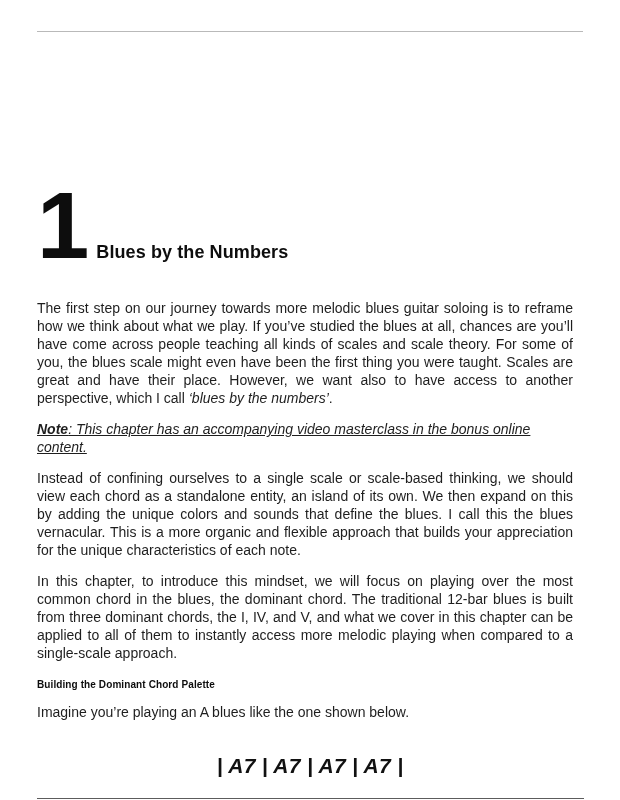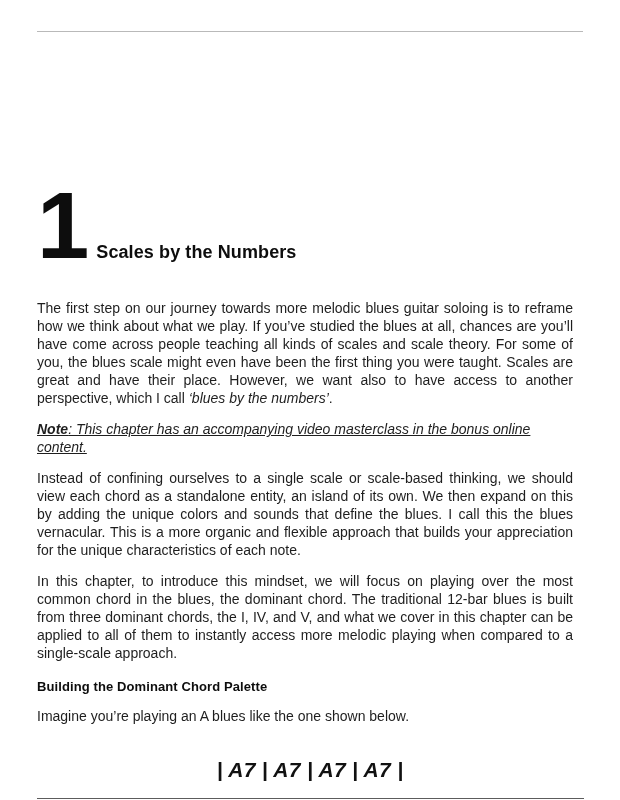--- a/index.html
+++ b/index.html
@@ -46,21 +46,21 @@
     line-height: 18px;
     text-align: justify;
     margin: 13px 10px 0 0;
     color: #1e1e1e;
   }
   p.first-para { margin-top: 36px; }
   .italic { font-style: italic; }
   p.note { font-style: italic; text-align: left; text-decoration: underline; }
   p.note .note-label { font-weight: 700; }
   .section-heading {
-    font-size: 13px;
+    font-size: 10px;
     font-weight: 700;
     color: #0d0d0d;
     margin: 17px 0 0 0;
     letter-spacing: 0.1px;
   }
   .imagine-para { text-align: left; }
   .chord-chart {
     margin-top: 33px;
     text-align: center;
     font-weight: 700;
@@ -91,21 +91,21 @@
 </head>
 <body>
 
 <div class="page">
   <div class="content">
 
     <div class="top-rule"></div>
 
     <div class="chapter-head">
       <span class="chapter-number">1</span>
-      <h1 class="chapter-title">Scales by the Numbers</h1>
+      <h1 class="chapter-title">Blues by the Numbers</h1>
     </div>
 
     <p class="body first-para"><span>The first step on our journey towards more melodic blues guitar soloing is to reframe how we think about what we play. If you’ve studied the blues at all, chances are you’ll have come across people teaching all kinds of scales and scale theory. For some of you, the blues scale might even have been the first thing you were taught. Scales are great and have their place. However, we want also to have access to another perspective, which I call </span><span class="italic">‘blues by the numbers’</span><span>.</span></p>
 
     <p class="body note"><span class="note-label">Note</span><span>: This chapter has an accompanying video masterclass in the bonus online content.</span></p>
 
     <p class="body">Instead of confining ourselves to a single scale or scale-based thinking, we should view each chord as a standalone entity, an island of its own. We then expand on this by adding the unique colors and sounds that define the blues. I call this the blues vernacular. This is a more organic and flexible approach that builds your appreciation for the unique characteristics of each note.</p>
 
     <p class="body">In this chapter, to introduce this mindset, we will focus on playing over the most common chord in the blues, the dominant chord. The traditional 12-bar blues is built from three dominant chords, the I, IV, and V, and what we cover in this chapter can be applied to all of them to instantly access more melodic playing when compared to a single-scale approach.</p>
 

